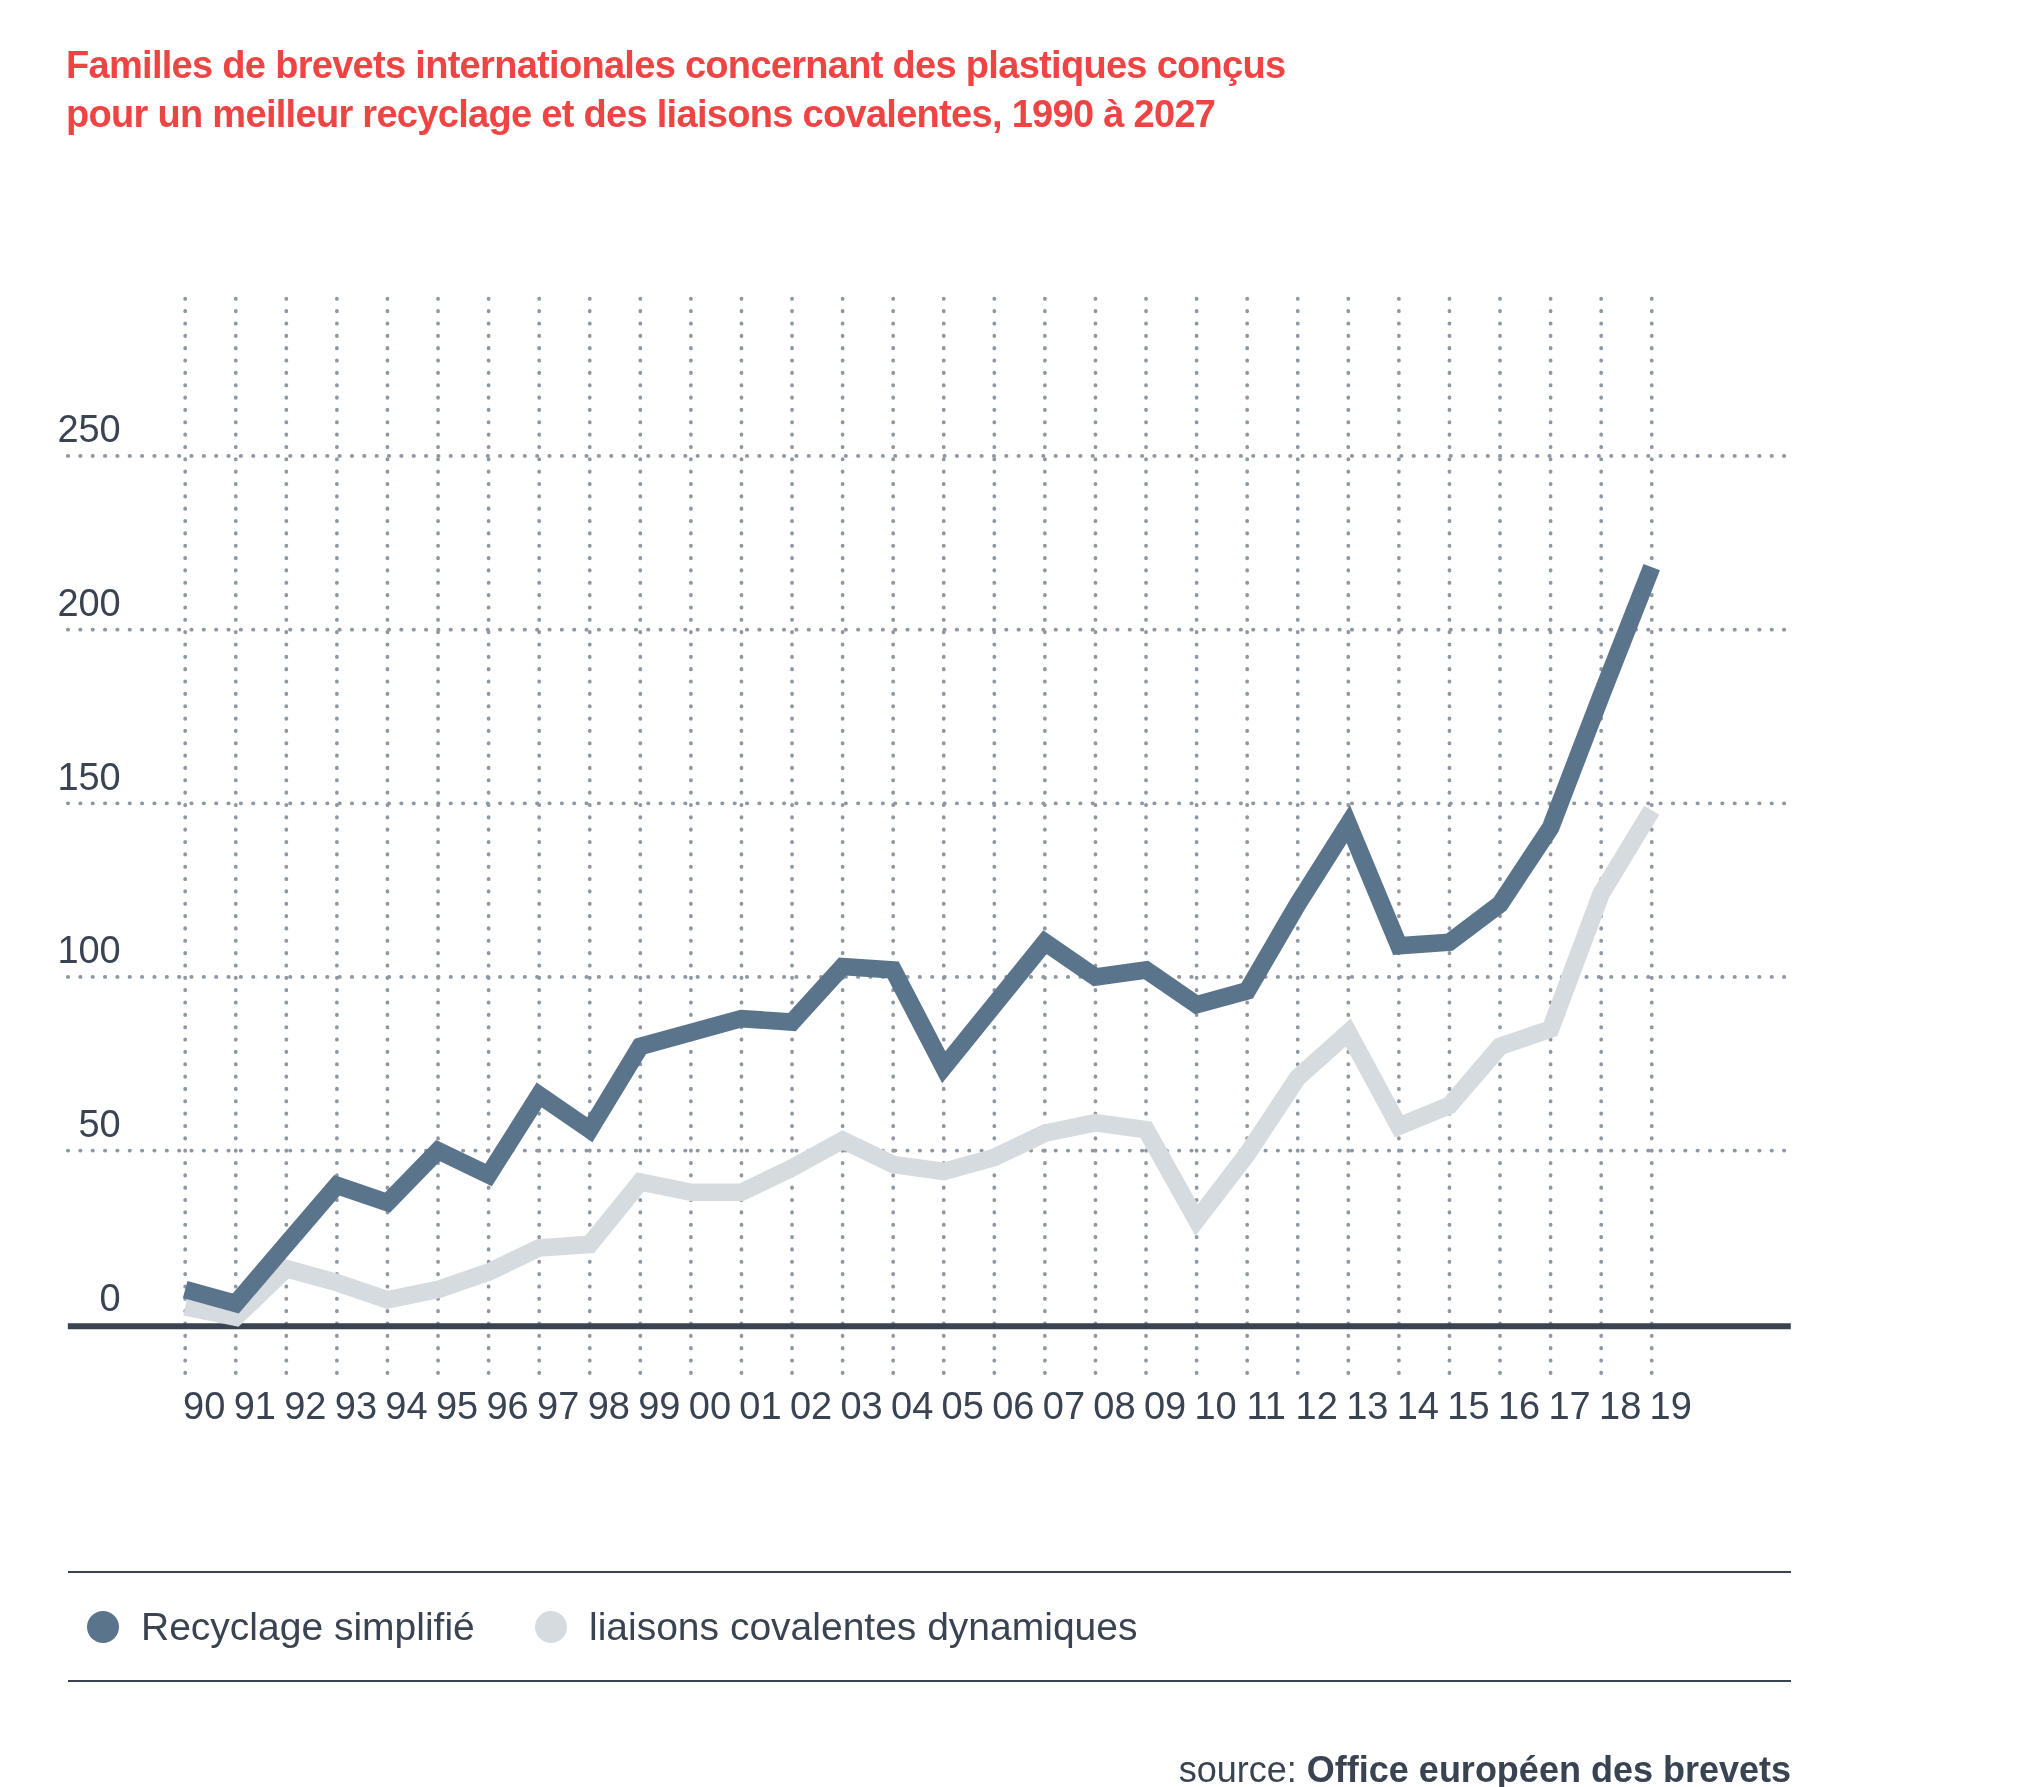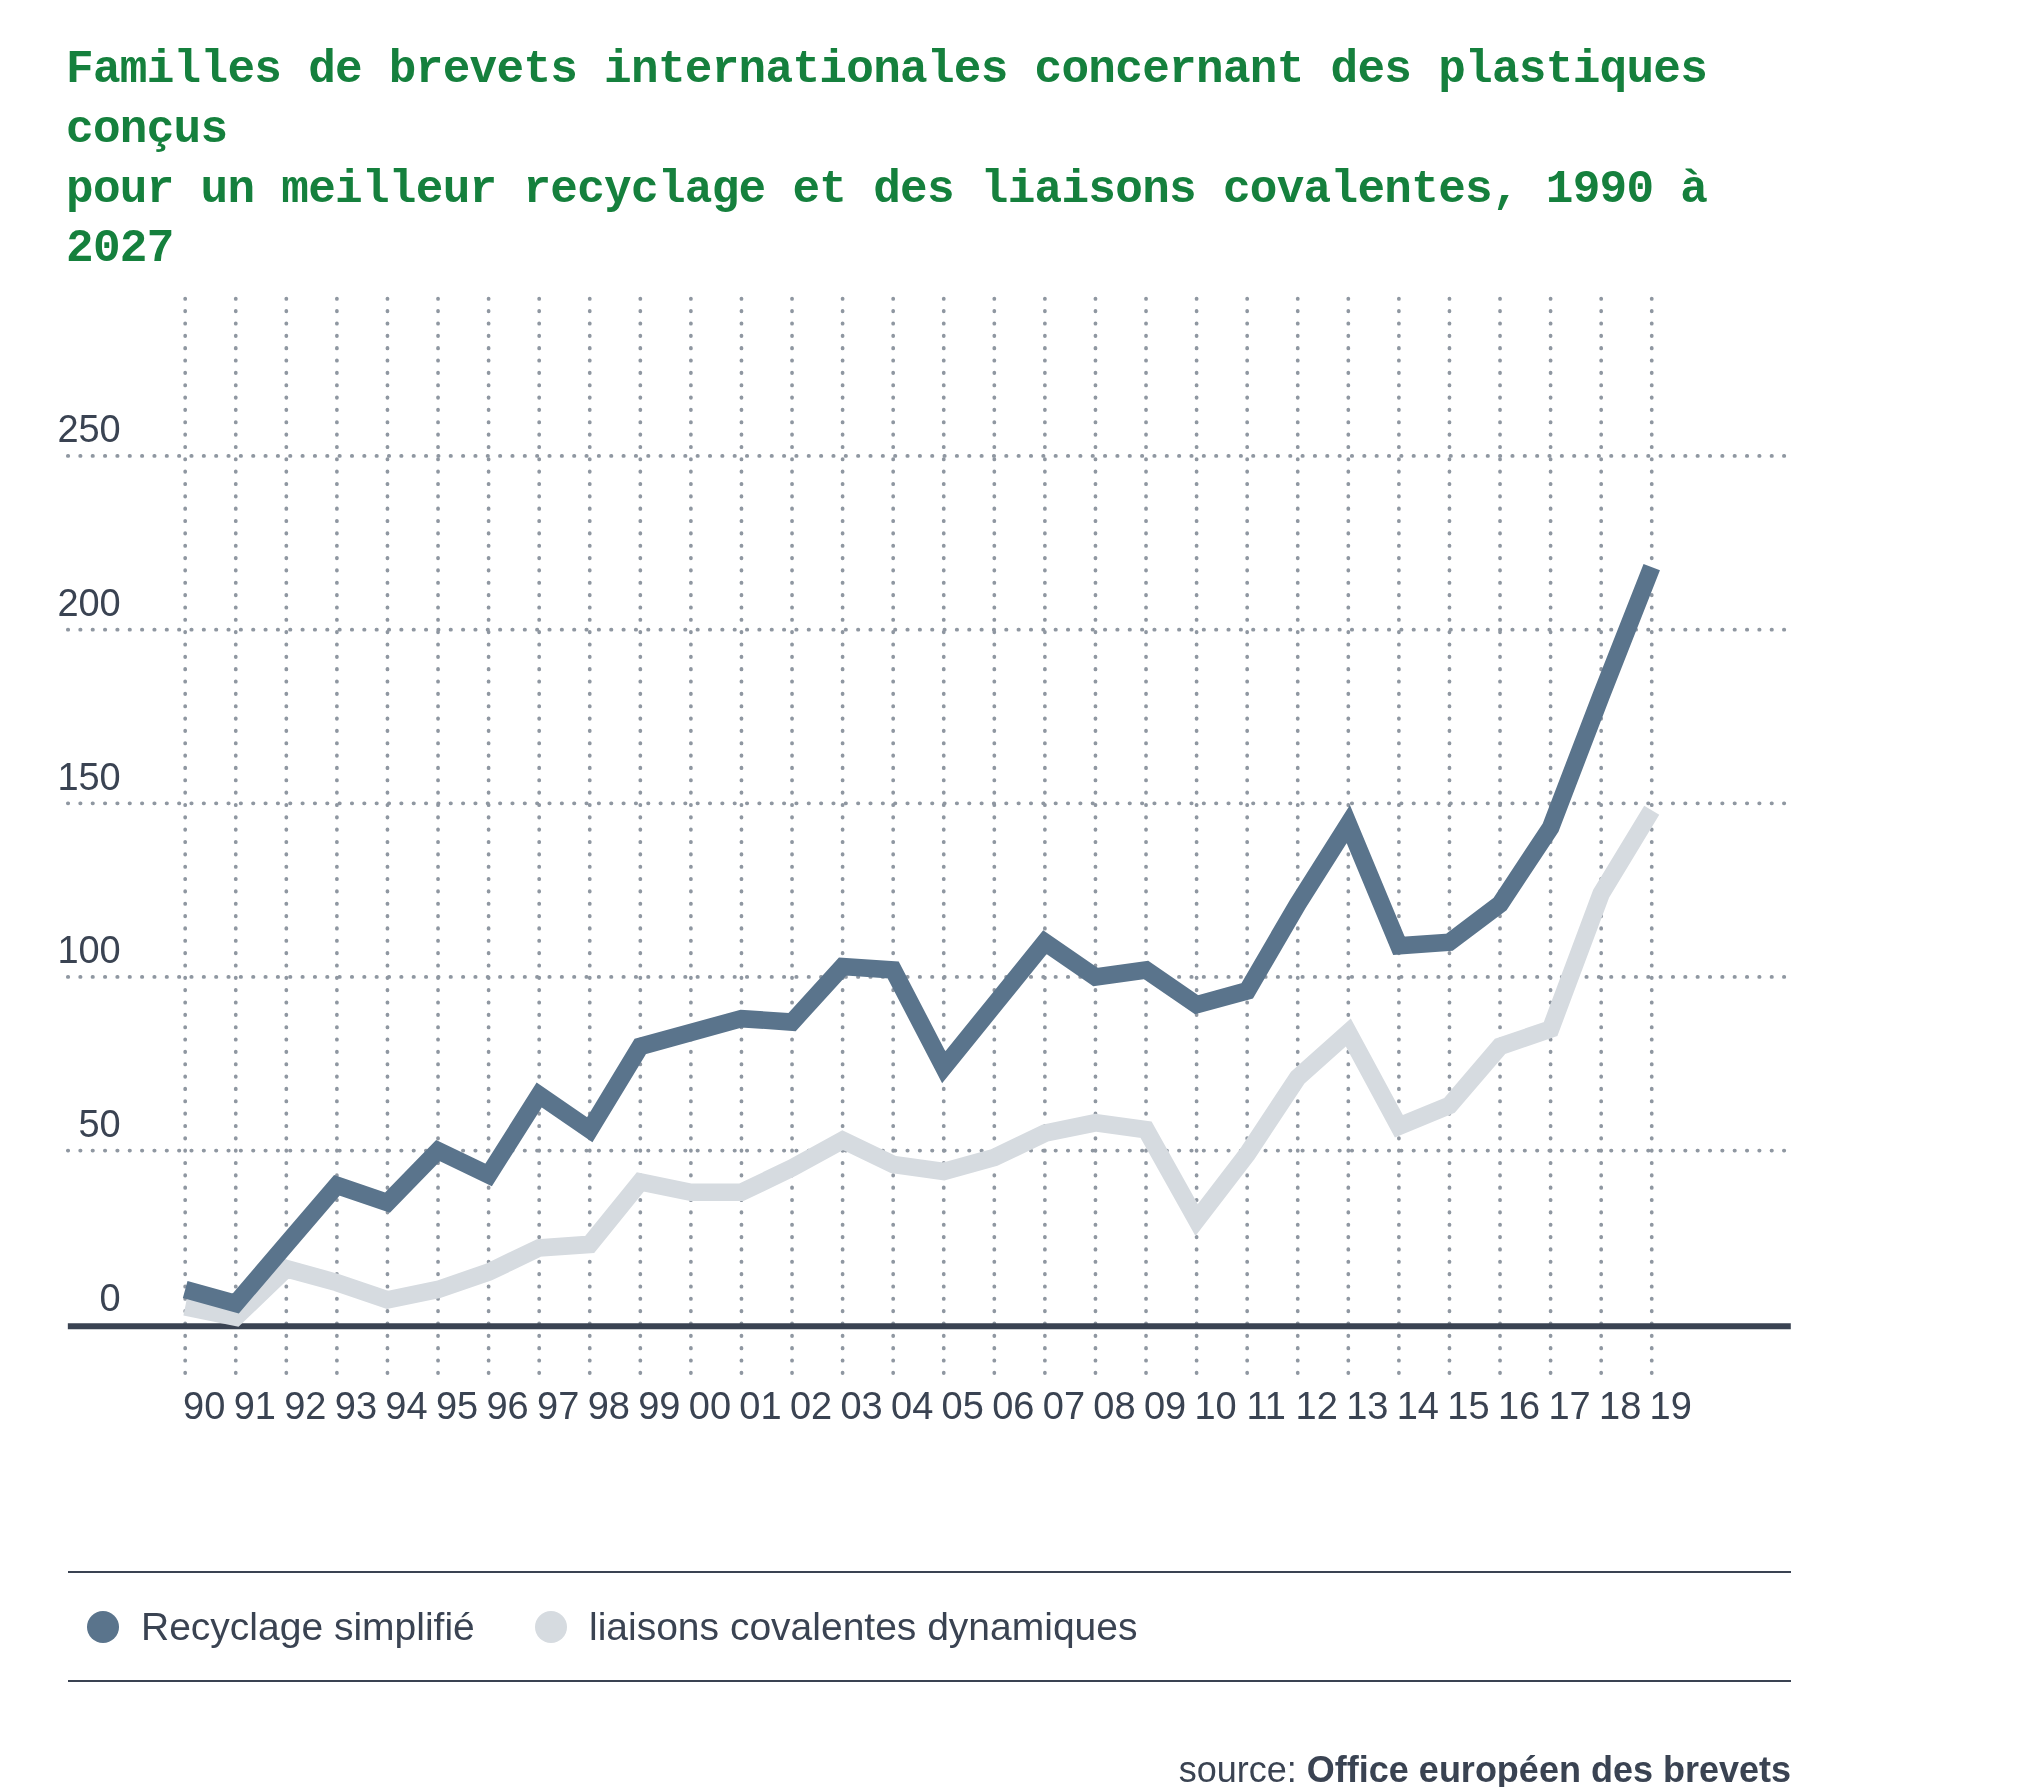--- a/index.html
+++ b/index.html
@@ -2,23 +2,22 @@
 <html style="font-size:11px"><head>
 <meta charset="utf-8">
 <style>
   html,body{margin:0;padding:0;background:#ffffff;}
   .canvas{
     position:relative;width:2035px;height:1787px;background:#ffffff;
     font-family:"Liberation Sans", sans-serif;color:#3a4352;overflow:hidden;
   }
   .title{
     position:absolute;left:66px;top:41px;width:1737px;
-    font-size:46px;font-weight:bold;line-height:1.3;letter-spacing:-0.7px;
-    color:#15803d;
-    font-family:Liberation Mono, monospace;
+    font-size:38px;font-weight:bold;line-height:1.3;letter-spacing:-0.7px;
+    color:#ef4444;
   }
   .plot-svg{position:absolute;left:0;top:0;}
   .legend-rule{position:absolute;left:68px;width:1723px;height:2px;background:#3a4352;}
   .rule-top{top:1571px;}
   .rule-bottom{top:1680px;}
   .legend-item{position:absolute;top:1605px;height:43px;display:flex;align-items:center;}
   .legend-item .dot{width:32px;height:32px;border-radius:50%;display:inline-block;}
   .legend-item .lbl{font-size:39px;margin-left:22px;color:#3a4352;}
   #legend-0{left:87px;}
   #legend-1{left:535px;}

